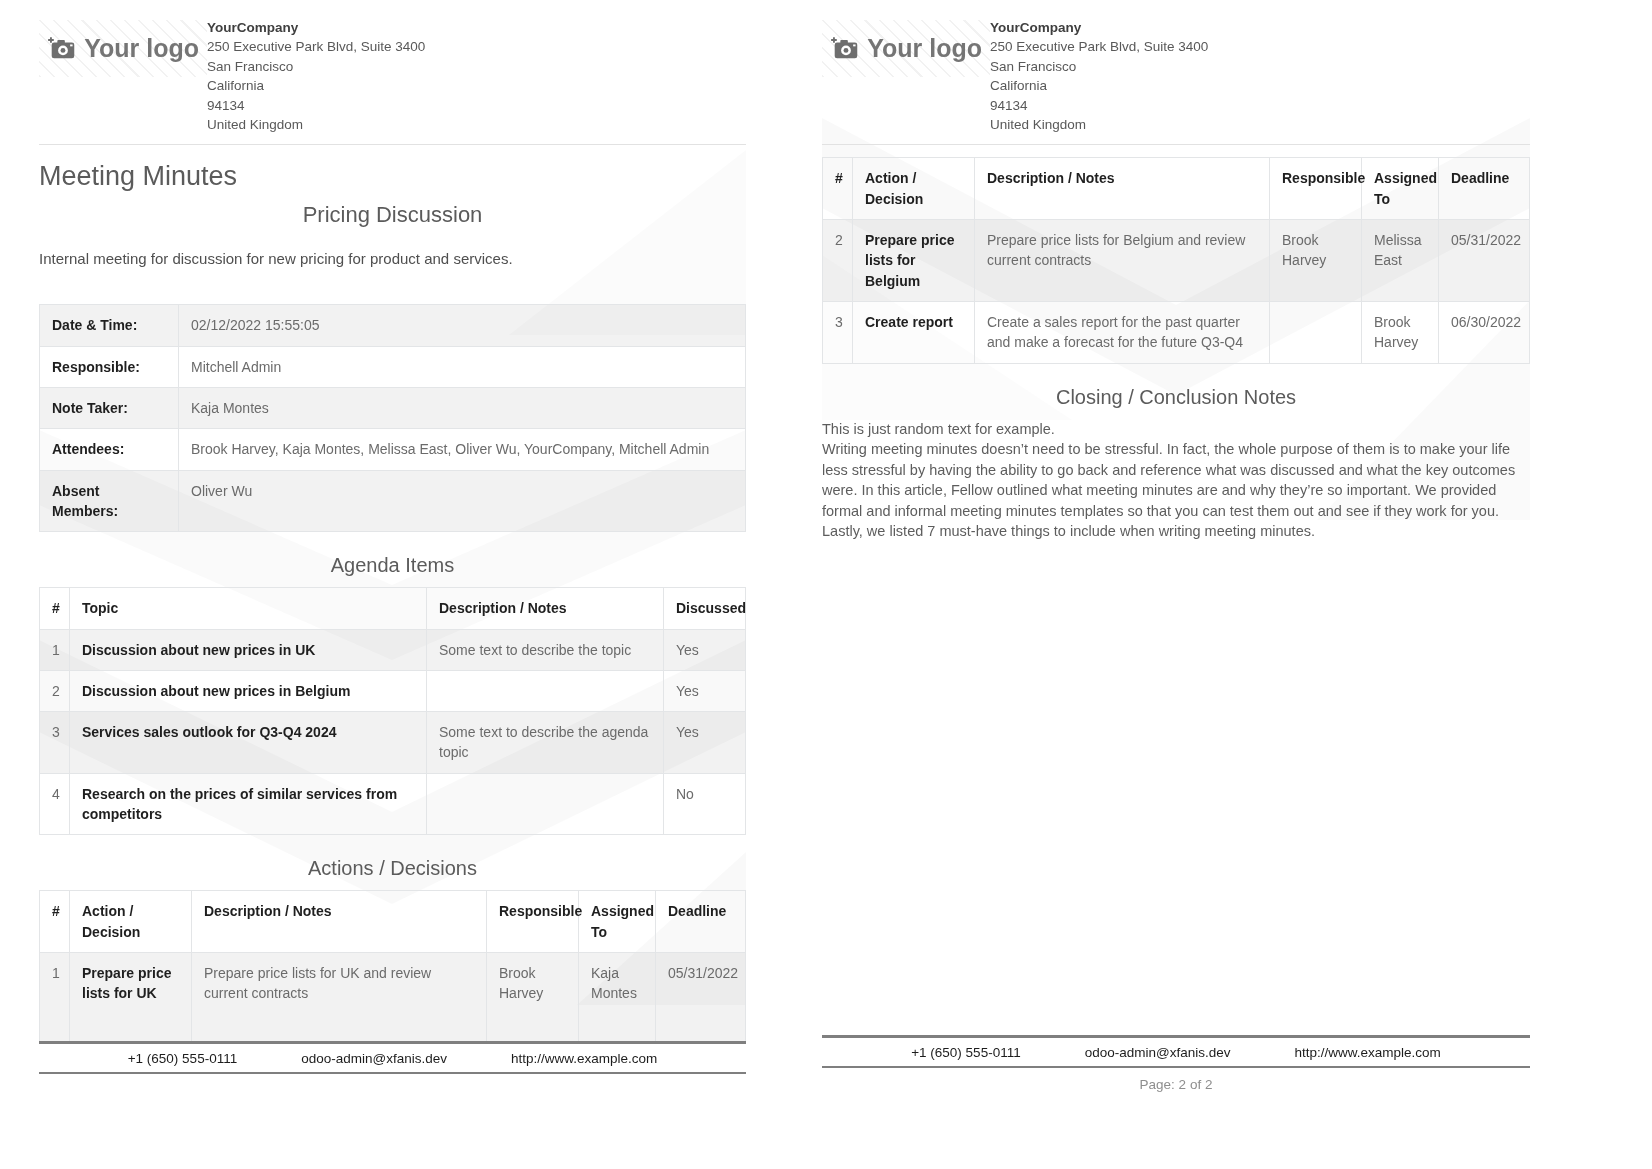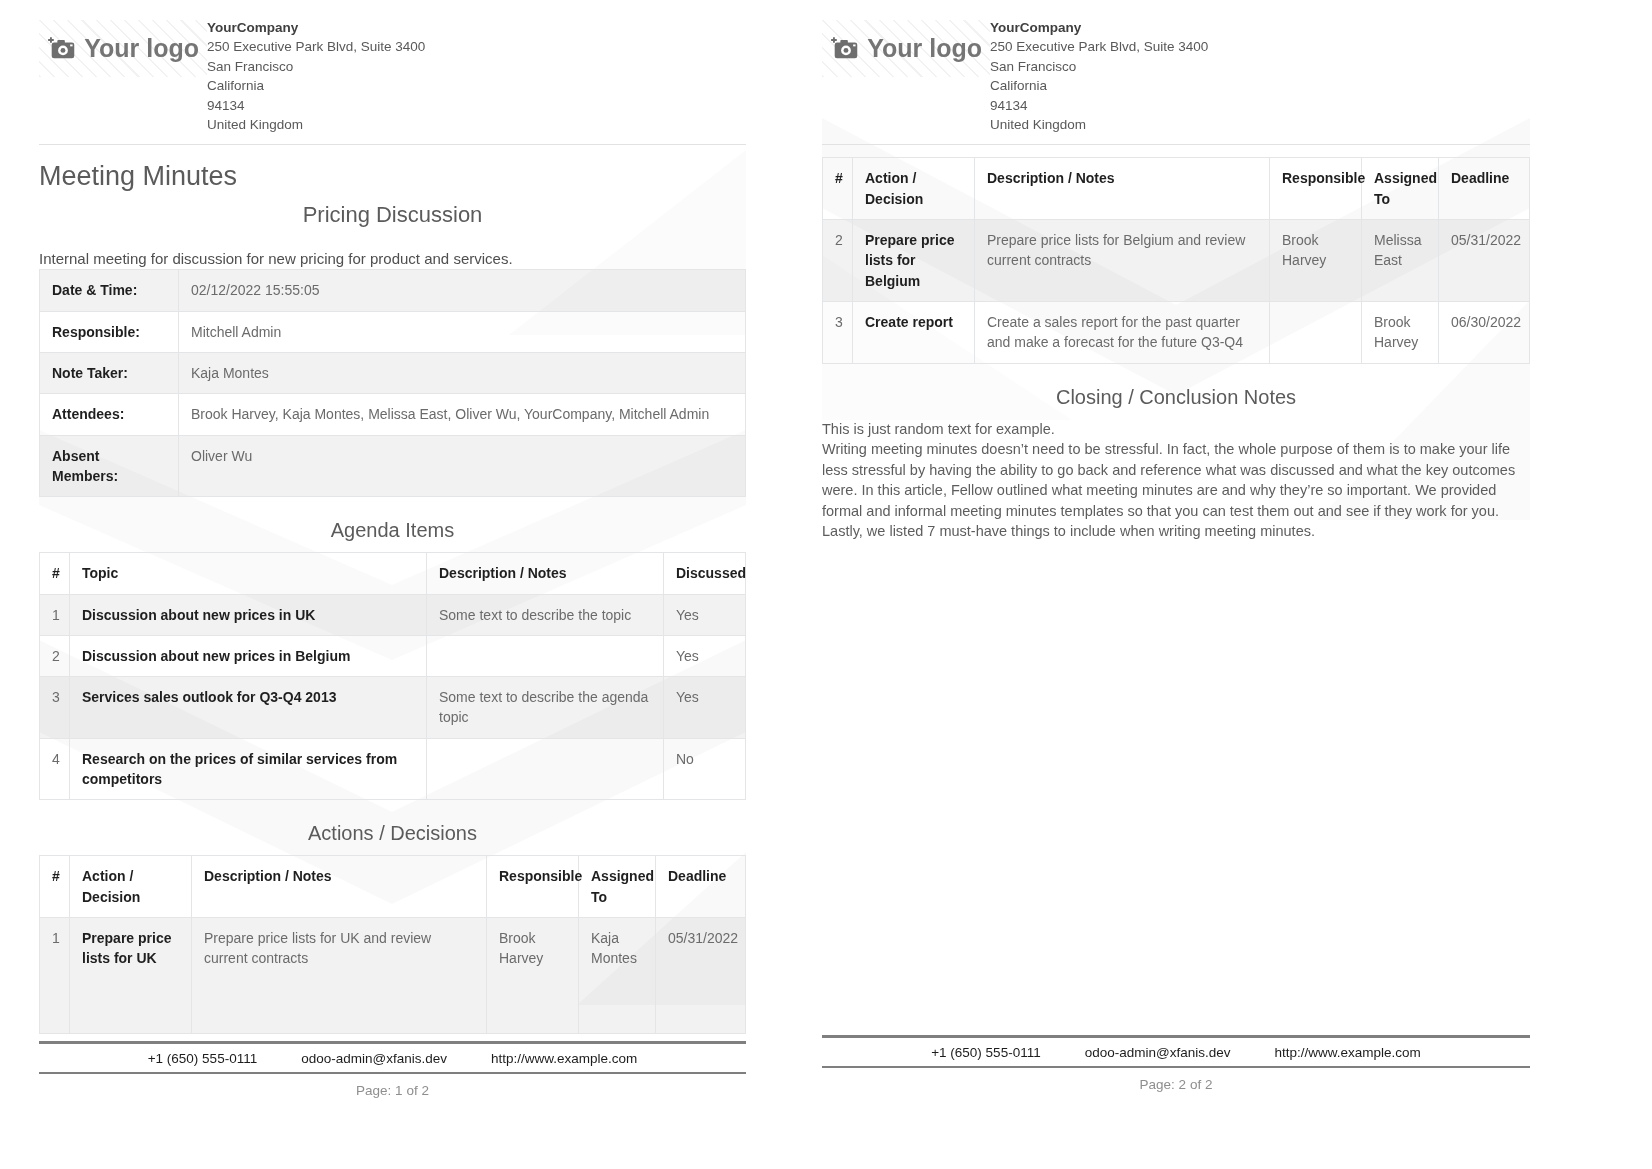--- a/index.html
+++ b/index.html
@@ -41,21 +41,21 @@
   .doc-title { text-align: left; font-size: 27px; font-weight: 400; color: #5b5b5b; margin: 16px 0 0 0; }
   .doc-subtitle { text-align: center; font-size: 22px; font-weight: 400; color: #5b5b5b; margin: 10px 0 0 0; }
   .doc-intro { font-size: 15px; color: #4f4f4f; margin: 20px 0 0 0; line-height: 1.4; }
   .section-heading { text-align: center; font-size: 20px; font-weight: 400; color: #5b5b5b; margin: 22px 0 10px 0; }
 
   
   table { width: 100%; border-collapse: collapse; font-size: 14px; color: #6b6b6b; table-layout: fixed; }
   td, th { border: 1px solid #e3e5e7; padding: 10px 12px; vertical-align: top; text-align: left; line-height: 1.45; }
   thead th { font-weight: bold; color: #1f1f1f; background: transparent; }
   tbody tr:nth-child(odd) { background: rgba(118,118,118,0.095); }
-  .details-table { }
+  .details-table { margin-top: 35px; }
   .details-table td.cell-label { font-weight: bold; color: #1f1f1f; }
   .cell-strong { font-weight: bold; color: #1f1f1f; }
 
   .details-table col.c-label { width: 139px; }
 
   .agenda-table col.c-num  { width: 30px; }
   .agenda-table col.c-topic{ width: 357px; }
   .agenda-table col.c-desc { width: 237px; }
 
   .actions-table col.c-num    { width: 30px; }
@@ -71,21 +71,21 @@
   
   .closing-text { font-size: 14.5px; color: #5d5d5d; line-height: 20.6px; margin: 6px 0 0 0; }
 
   
   .page-footer { position: absolute; left: 0; right: 0; z-index: 2; background: #ffffff; }
   #page-1 .page-footer { top: 1041px; }
   #page-2 .page-footer { top: 1035px; }
   .footer-rule-top { border-top: 3px solid #7f7f7f; }
   .footer-rule-bottom { border-top: 2px solid #7f7f7f; }
   .footer-contacts {
-    display: flex; justify-content: center; gap: 44px;
+    display: flex; justify-content: center; gap: 64px;
     font-size: 13.5px; color: #1d1d1d; padding: 7px 0 6px 0;
   }
   .page-num { text-align: center; color: #8e8e8e; font-size: 13.5px; margin-top: 9px; }
 </style>
 </head>
 <body>
 
 <div class="page" id="page-1">
   <svg class="wm" width="707" height="1169" viewBox="0 0 707 1169" aria-hidden="true">
     <g fill="#5a5a5a">
@@ -177,21 +177,21 @@
           <td>Yes</td>
         </tr>
         <tr>
           <td>2</td>
           <td class="cell-strong">Discussion about new prices in Belgium</td>
           <td></td>
           <td>Yes</td>
         </tr>
         <tr>
           <td>3</td>
-          <td class="cell-strong">Services sales outlook for Q3-Q4 2013</td>
+          <td class="cell-strong">Services sales outlook for Q3-Q4 2024</td>
           <td>Some text to describe the agenda topic</td>
           <td>Yes</td>
         </tr>
         <tr>
           <td>4</td>
           <td class="cell-strong">Research on the prices of similar services from competitors</td>
           <td></td>
           <td>No</td>
         </tr>
       </tbody>
@@ -232,21 +232,20 @@
   </div>
 
   <div class="page-footer">
     <div class="footer-rule-top"></div>
     <div class="footer-contacts">
       <span>+1 (650) 555-0111</span>
       <span>odoo-admin@xfanis.dev</span>
       <span>http://www.example.com</span>
     </div>
     <div class="footer-rule-bottom"></div>
-    <div class="page-num">Page: 1 of 2</div>
   </div>
 </div>
 
 <div class="page" id="page-2">
   <svg class="wm" width="708" height="1169" viewBox="0 0 708 1169" aria-hidden="true">
     <g fill="#5a5a5a">
       <path opacity="0.035" d="M0 118 L354 305 L708 118 L708 208 L354 395 L0 208 Z"></path>
       <path opacity="0.03" d="M708 300 L495 520 L708 520 Z"></path>
       <path opacity="0.02" d="M0 255 L250 420 L0 420 Z"></path>
     </g>

